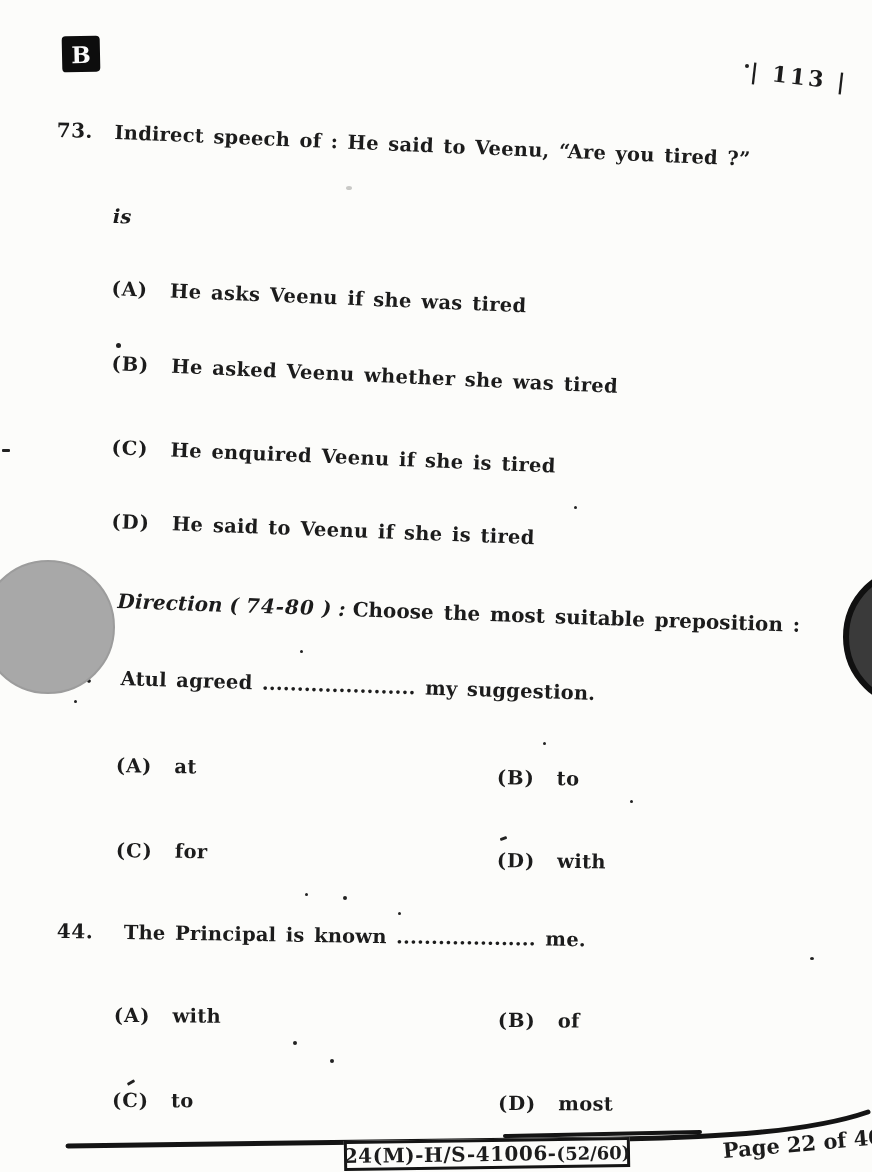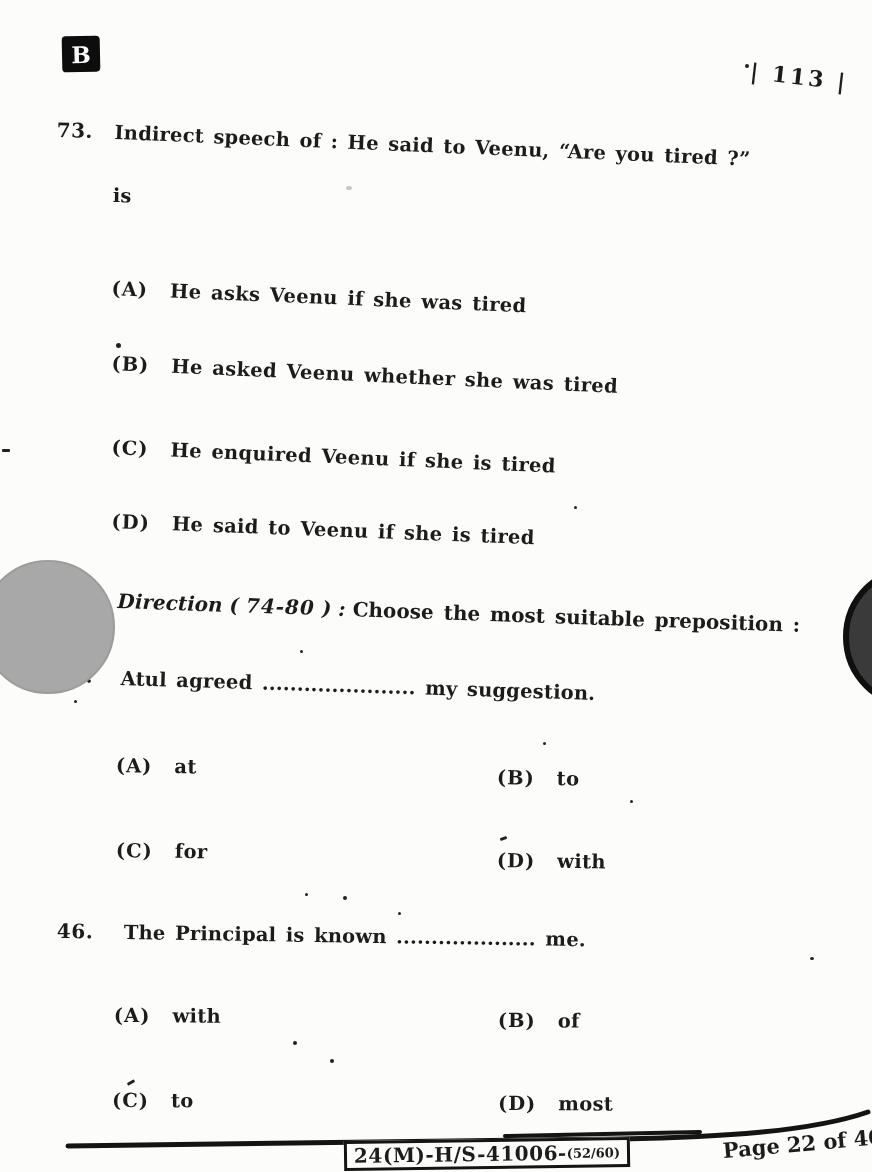--- a/index.html
+++ b/index.html
@@ -33,41 +33,41 @@
     left:843px;top:565px;width:144px;height:144px;border-radius:50%;
     background:#3a3a3a;border:6px solid #101010;box-sizing:border-box;
   }
   .code-box{
     left:344px;top:1139px;width:286px;height:30px;
     border:3px solid #141414;box-sizing:border-box;background:#fcfcfa;
     display:flex;align-items:center;justify-content:center;
     transform:rotate(-0.8deg);white-space:nowrap;
   }
   .code-main{font-size:20px;font-weight:700;letter-spacing:.5px;}
-  .code-suffix{font-size:13px;font-weight:700;}
+  .code-suffix{font-size:18px;font-weight:700;}
   .page-label{font-size:21px;font-weight:700;transform:rotate(-5deg);transform-origin:0 100%;white-space:nowrap;}
   .speck{position:absolute;background:#222;border-radius:50%;}
   .dash{position:absolute;background:#222;border-radius:1px;}
 </style>
 </head>
 <body>
 
 <div class="page">
 
   <div class="abs" style="left:62px;top:36px;">
     <div class="badge">
       <span>B</span>
     </div>
   </div>
 
   <div class="abs corner-marker" style="left:752px;top:58px;">| 113 |</div>
 
   <div class="abs qnum rot" style="left:57px;top:118px;transform:rotate(1.5deg);">73.</div>
   <div class="abs stem rot" style="left:115px;top:121px;transform:rotate(2.4deg);">Indirect speech of : He said to Veenu, “Are you tired ?”</div>
-  <div class="abs stem rot" style="left:113px;top:184px;transform:rotate(1deg);">is</div>
+  <div class="abs stem rot" style="left:113px;top:205px;transform:rotate(1deg);font-style:italic;">is</div>
 
   <div class="abs optrow rot" style="left:112px;top:277px;transform:rotate(2.4deg);">
     <span class="opt-letter">(A)</span>
       <span class="gap"></span>
     <span class="opt-text">He asks Veenu if she was tired</span>
   </div>
   <div class="abs optrow rot" style="left:112px;top:352px;transform:rotate(2.6deg);">
     <span class="opt-letter">(B)</span>
       <span class="gap"></span>
     <span class="opt-text">He asked Veenu whether she was tired</span>
@@ -104,21 +104,21 @@
     <span class="opt-letter">(C)</span>
       <span class="gap"></span>
     <span class="opt-text">for</span>
   </div>
   <div class="abs optrow rot" style="left:497px;top:849px;transform:rotate(0.8deg);">
     <span class="opt-letter">(D)</span>
       <span class="gap"></span>
     <span class="opt-text">with</span>
   </div>
 
-  <div class="abs qnum rot" style="left:57px;top:919px;transform:rotate(0.5deg);">46.</div>
+  <div class="abs qnum rot" style="left:57px;top:919px;transform:rotate(0.5deg);">44.</div>
   <div class="abs stem rot" style="left:124px;top:921px;transform:rotate(0.9deg);">The Principal is known .................... me.</div>
 
   <div class="abs optrow rot" style="left:114px;top:1004px;transform:rotate(0.4deg);">
     <span class="opt-letter">(A)</span>
       <span class="gap"></span>
     <span class="opt-text">with</span>
   </div>
   <div class="abs optrow rot" style="left:498px;top:1009px;transform:rotate(0.4deg);">
     <span class="opt-letter">(B)</span>
       <span class="gap"></span>

